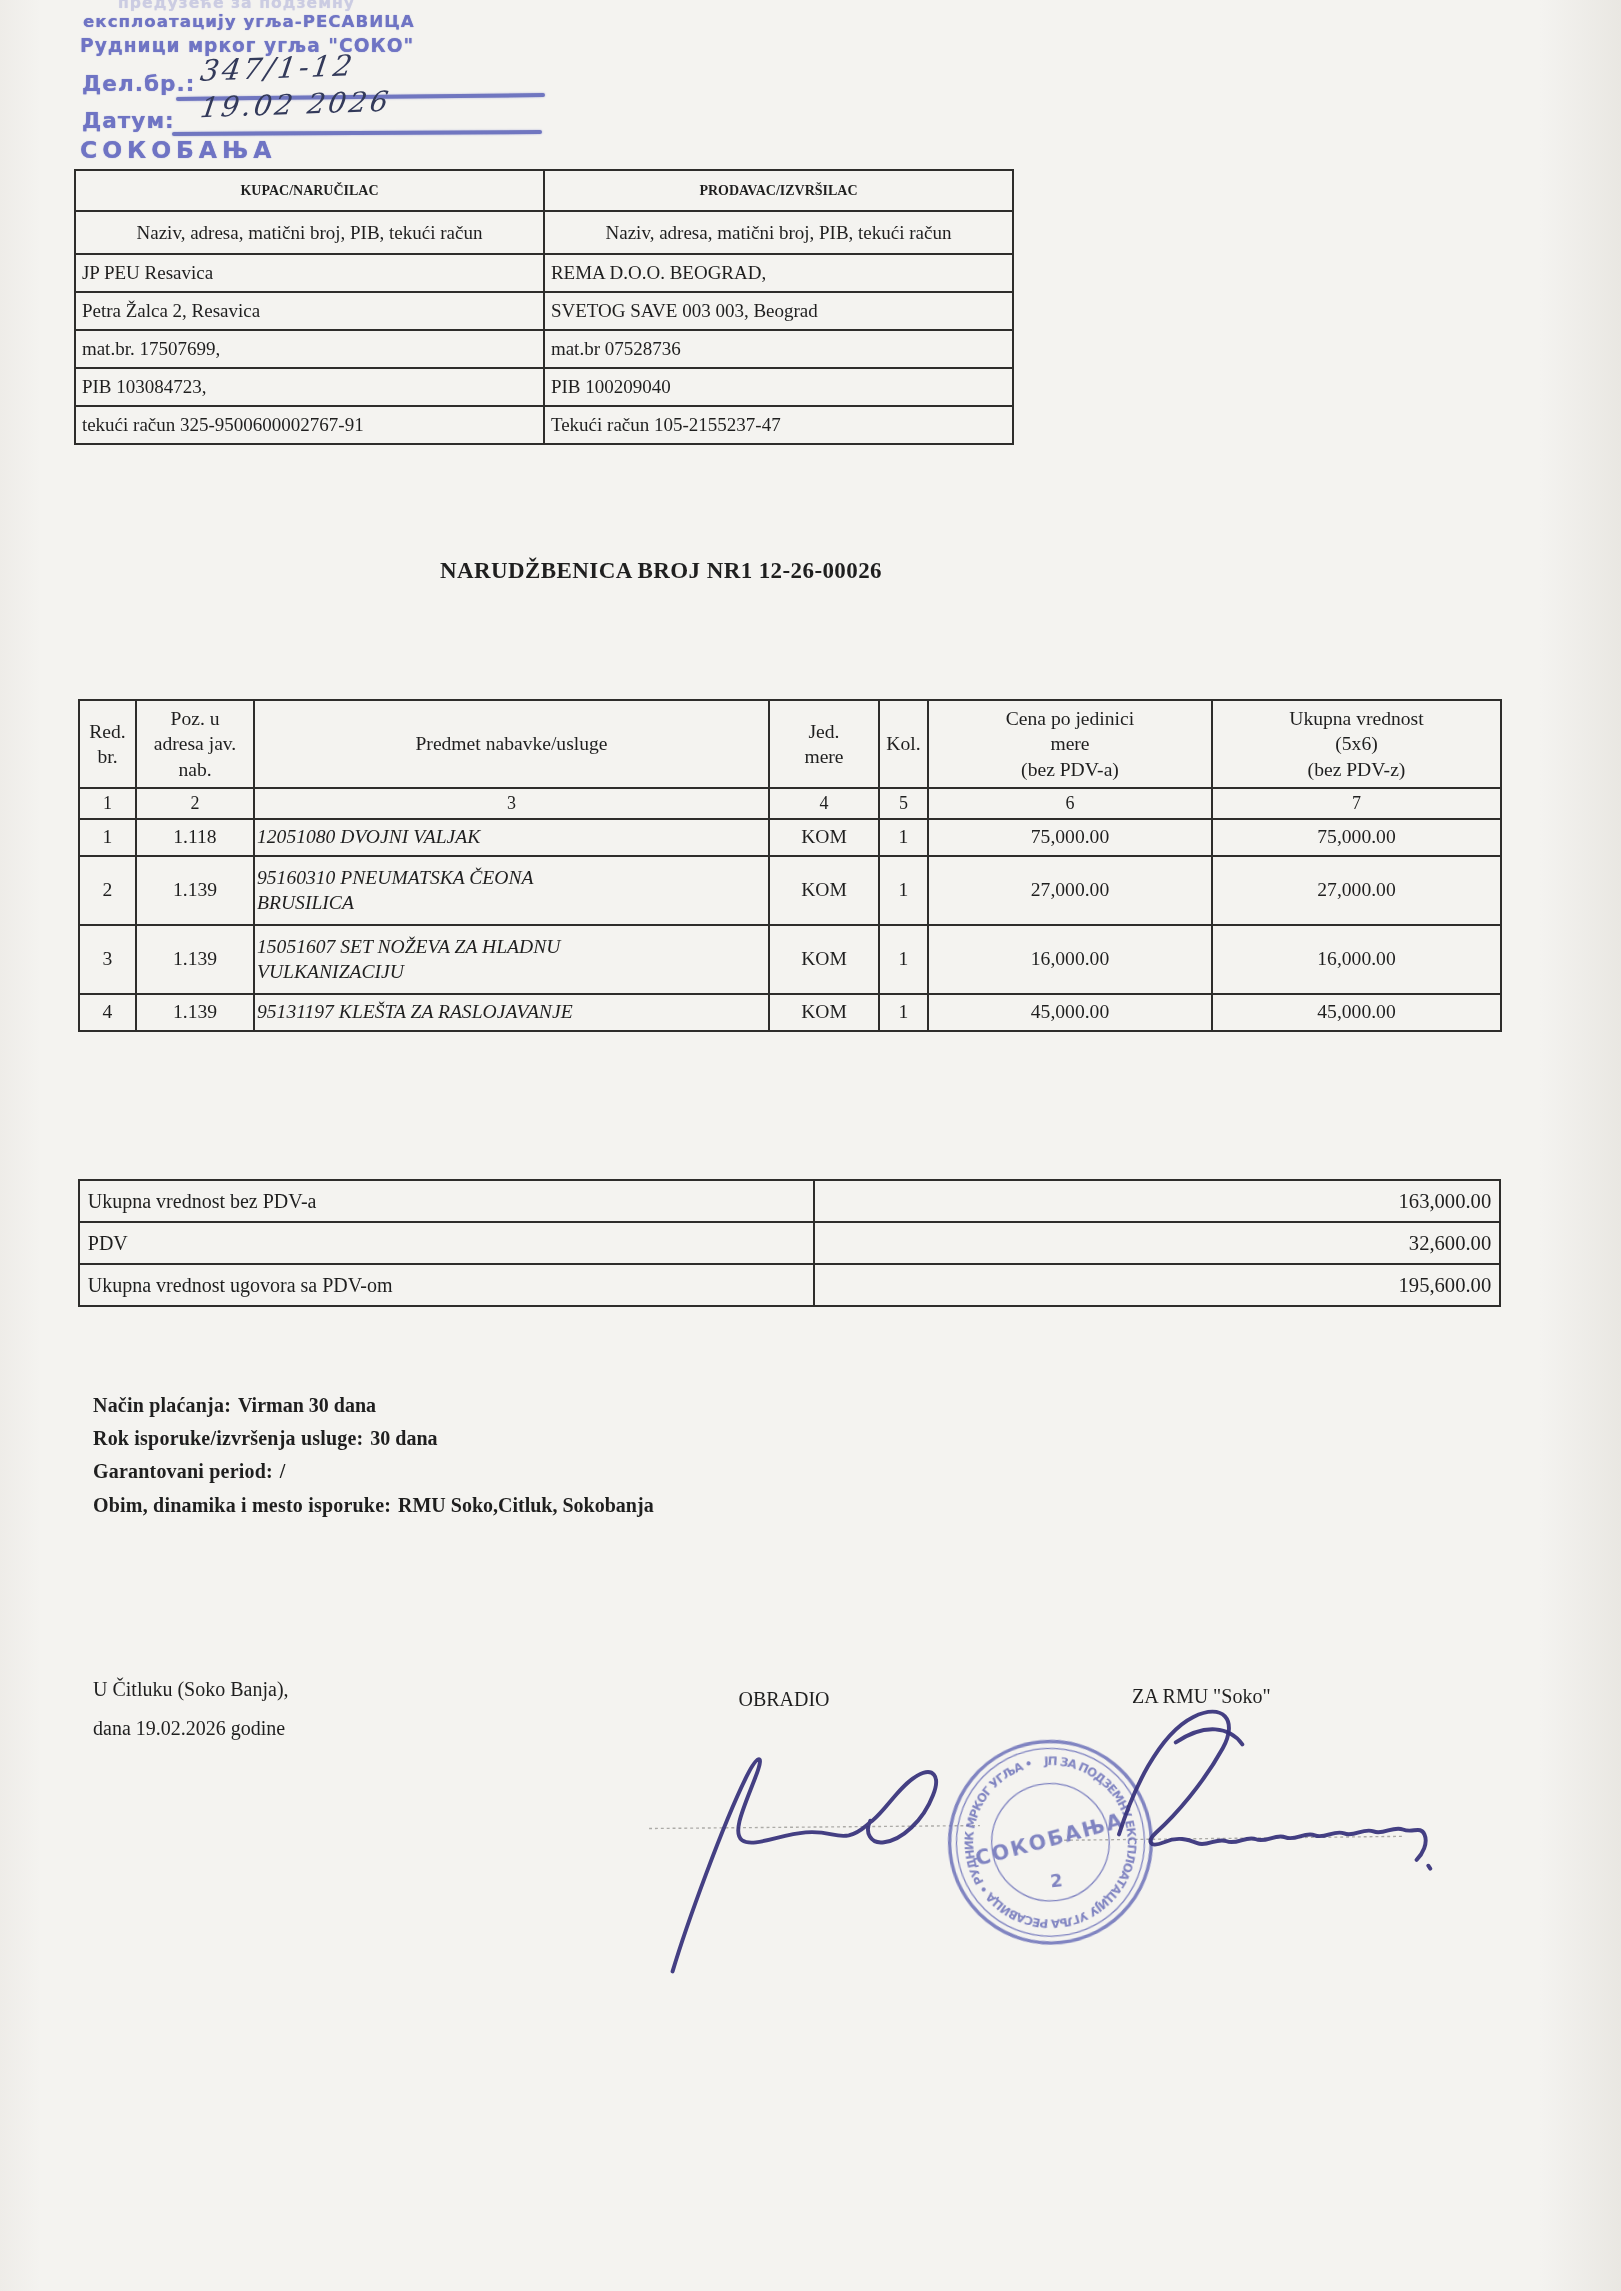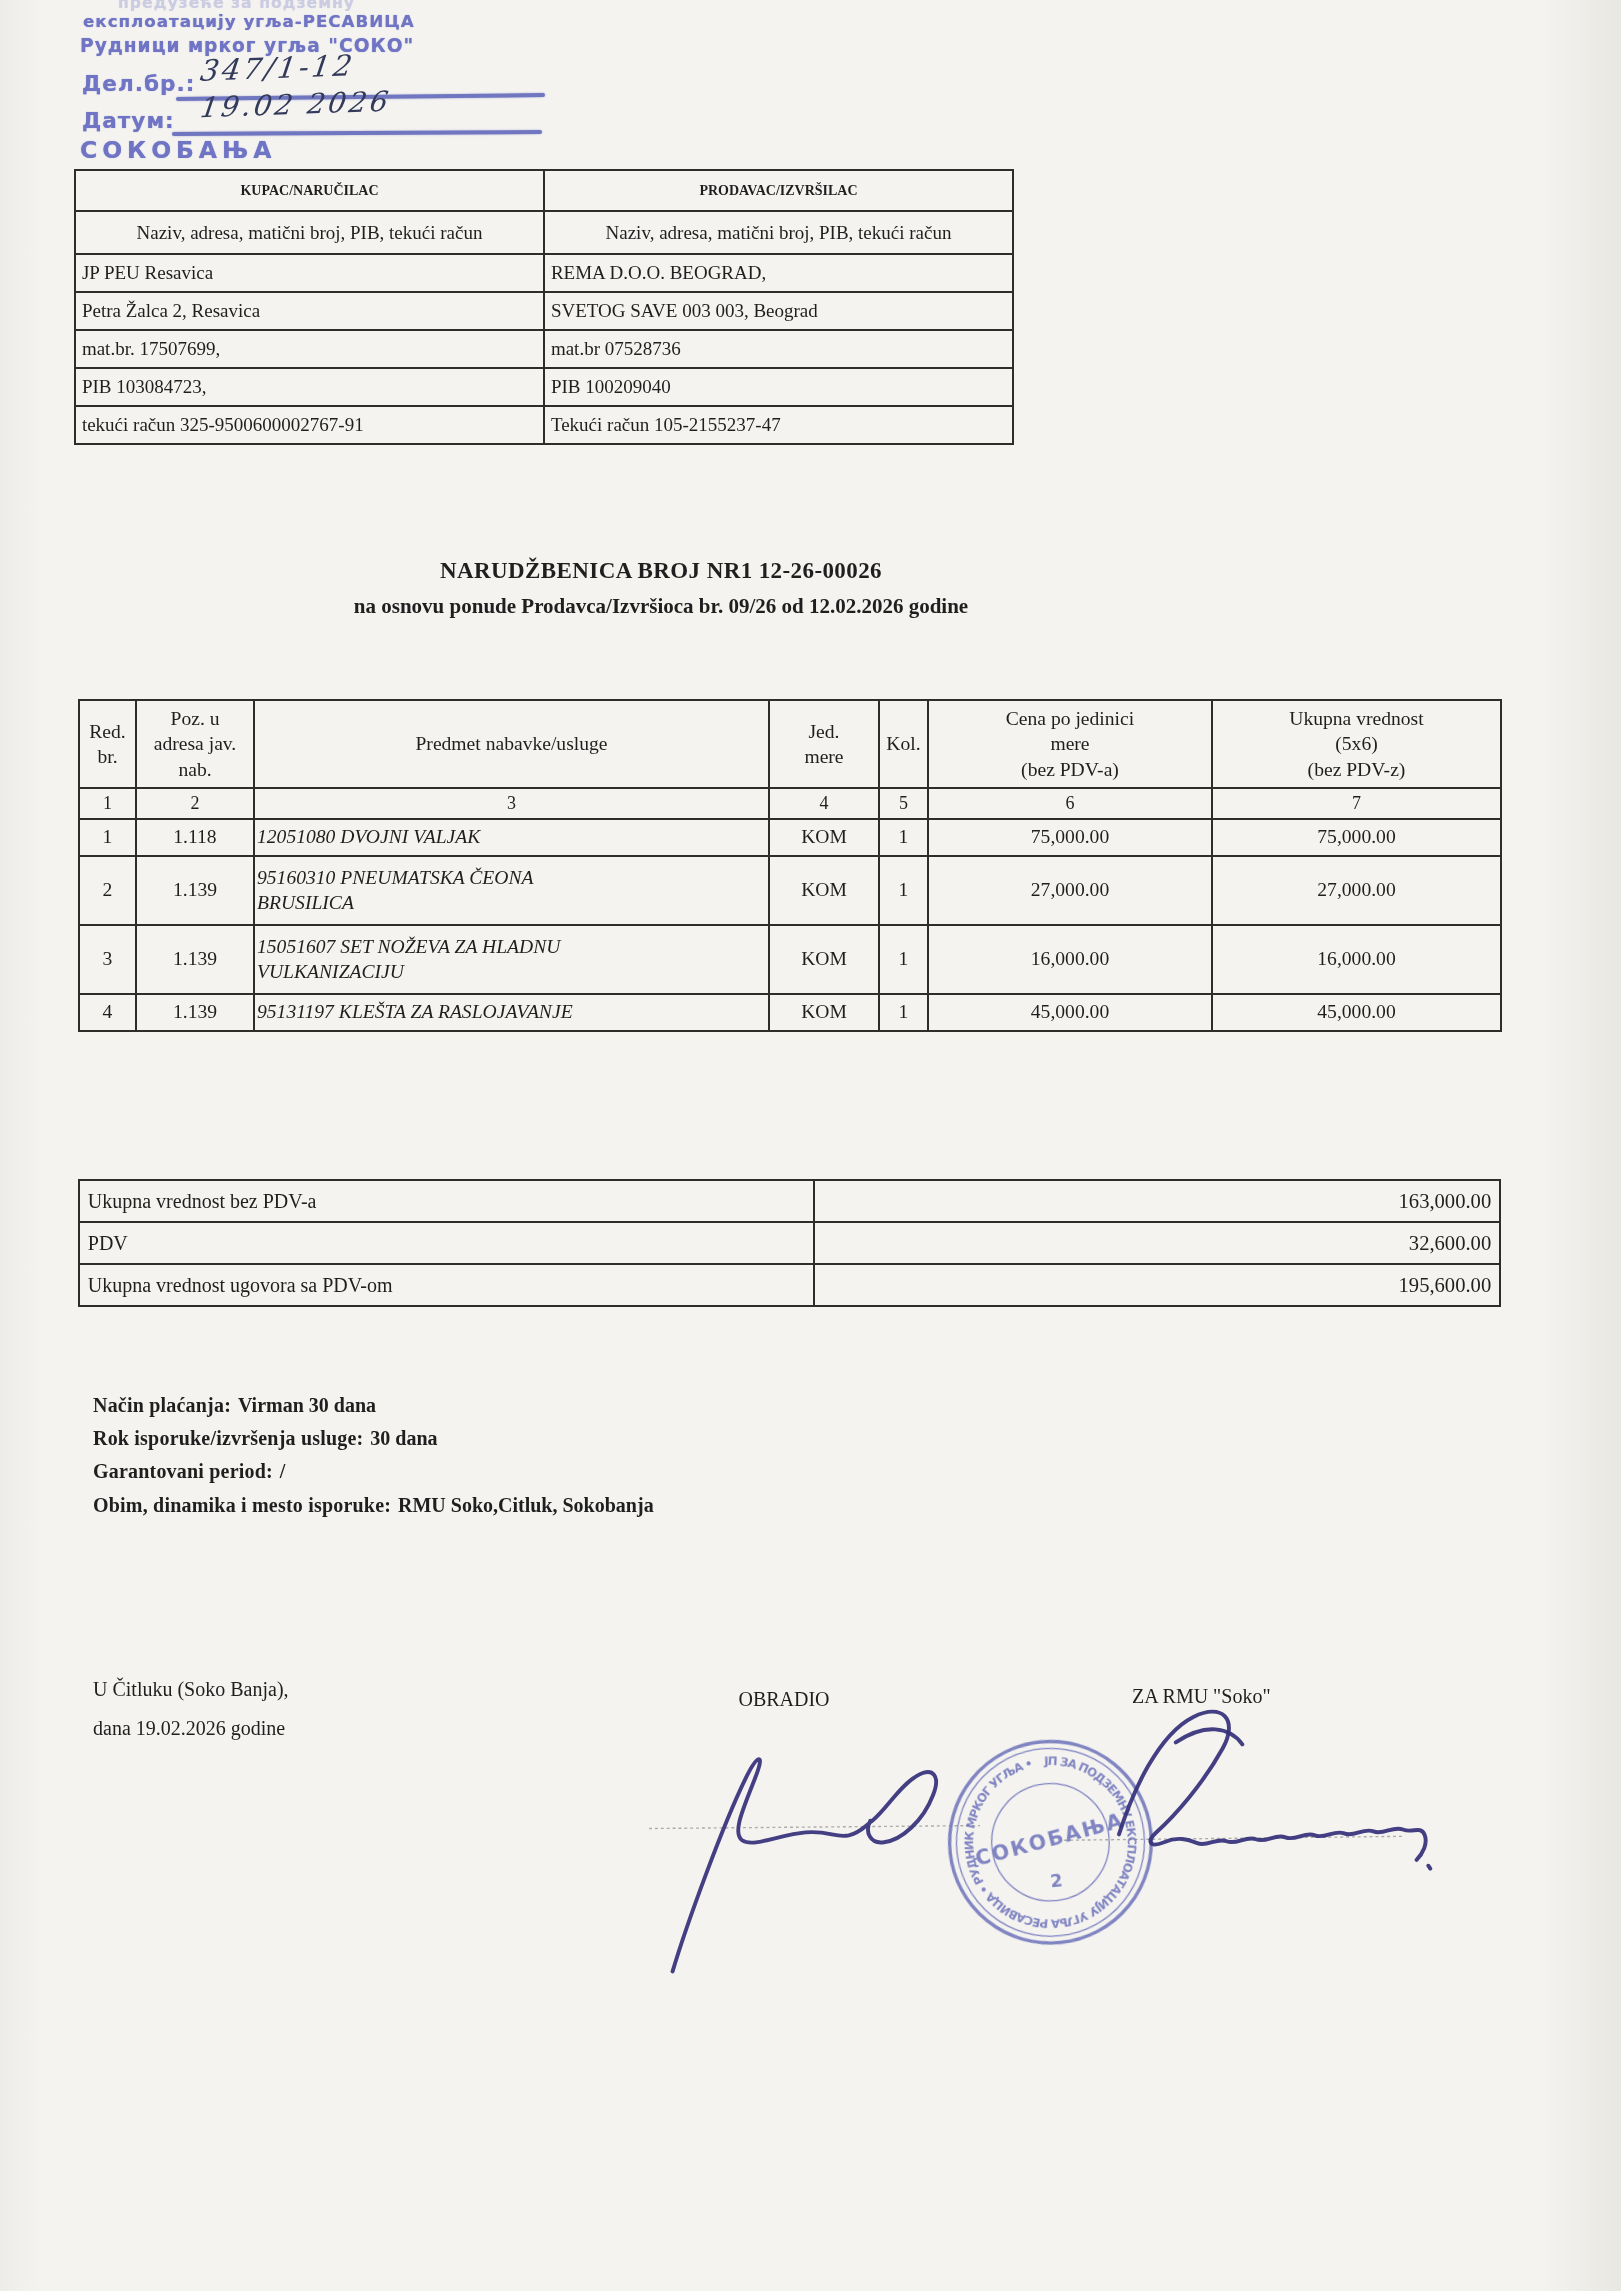--- a/index.html
+++ b/index.html
@@ -107,21 +107,20 @@
       <td>PIB 100209040</td>
     </tr>
     <tr class="pb">
       <td>tekući račun 325-9500600002767-91</td>
       <td>Tekući račun 105-2155237-47</td>
     </tr>
   </tbody>
     </table>
 
   <div class="abs title1">NARUDŽBENICA BROJ NR1 12-26-00026</div>
-  <div class="abs title2">na osnovu ponude Prodavca/Izvršioca br. 09/26 od 12.02.2026 godine</div>
 
   <table class="items">
     <colgroup>
       <col style="width:57px">
         <col style="width:118px">
         <col style="width:515px">
       <col style="width:110px">
         <col style="width:49px">
         <col style="width:284px">
         <col style="width:289px">

